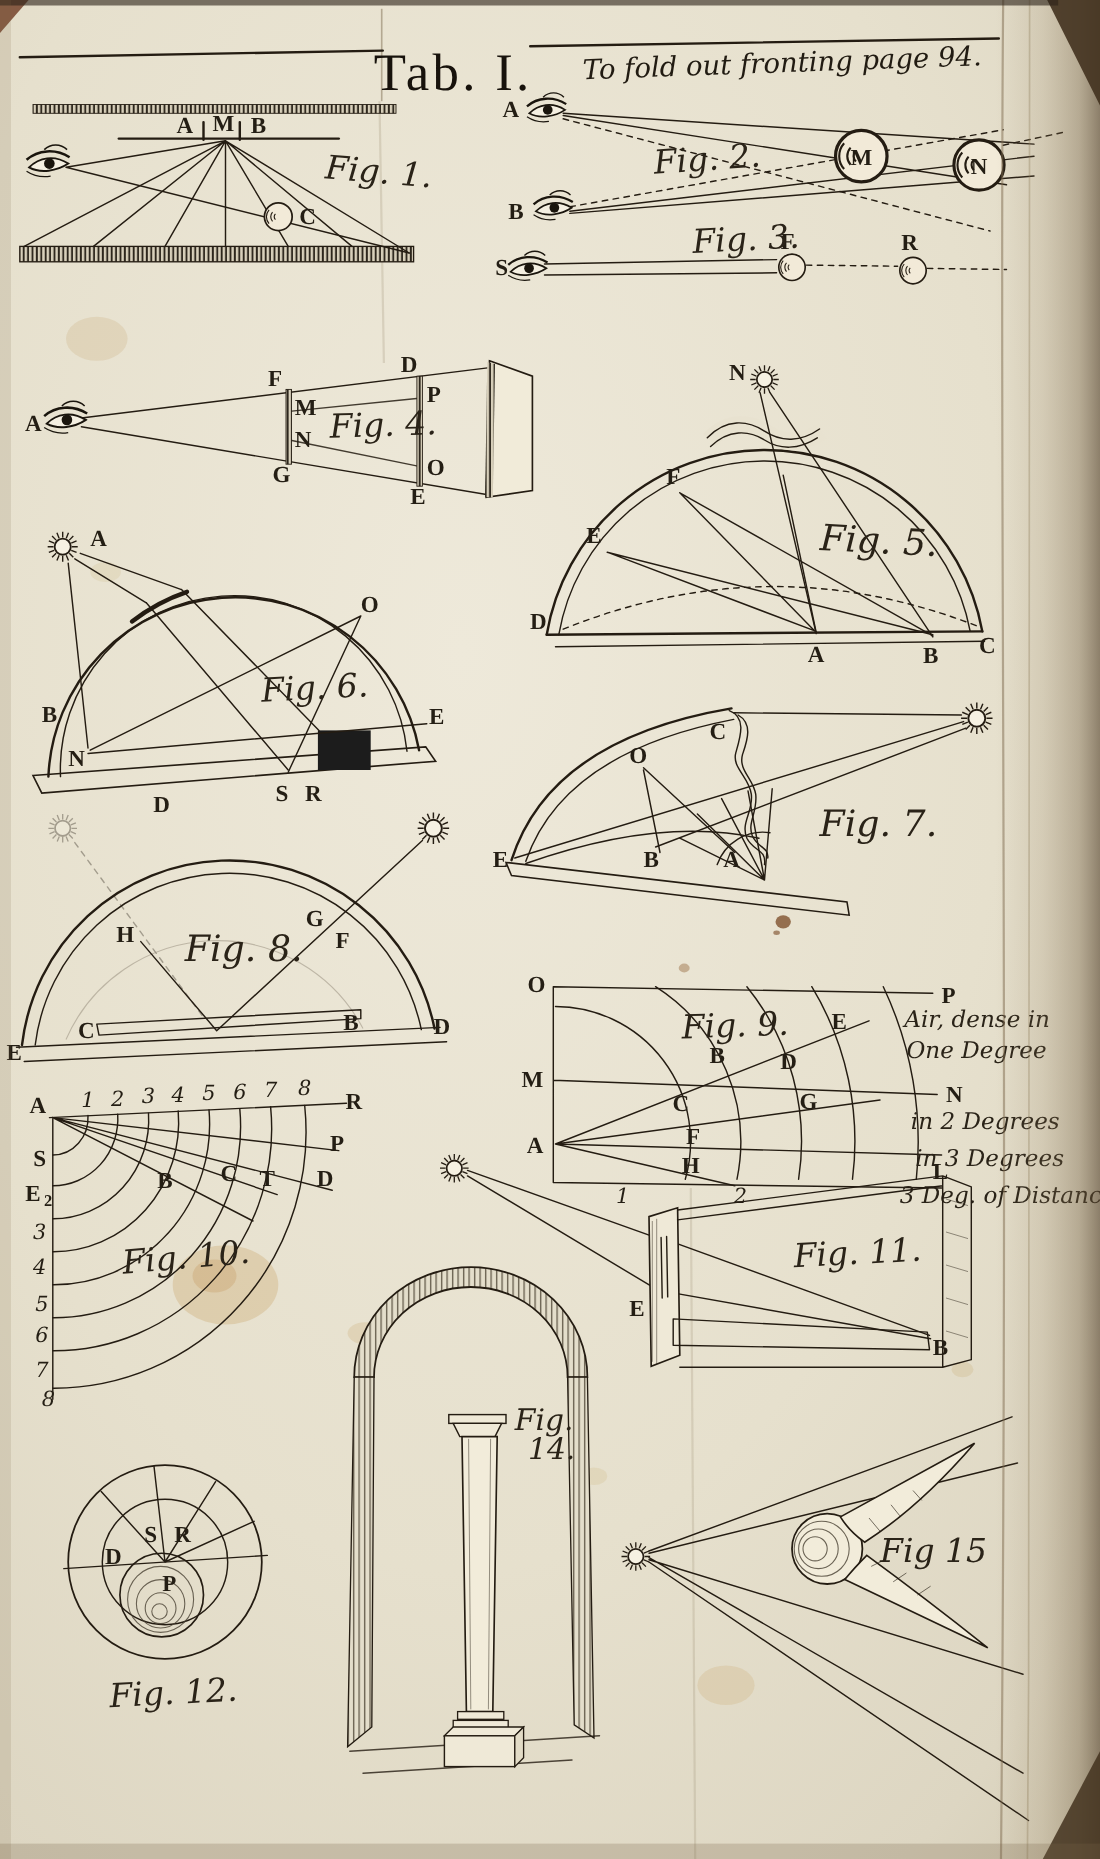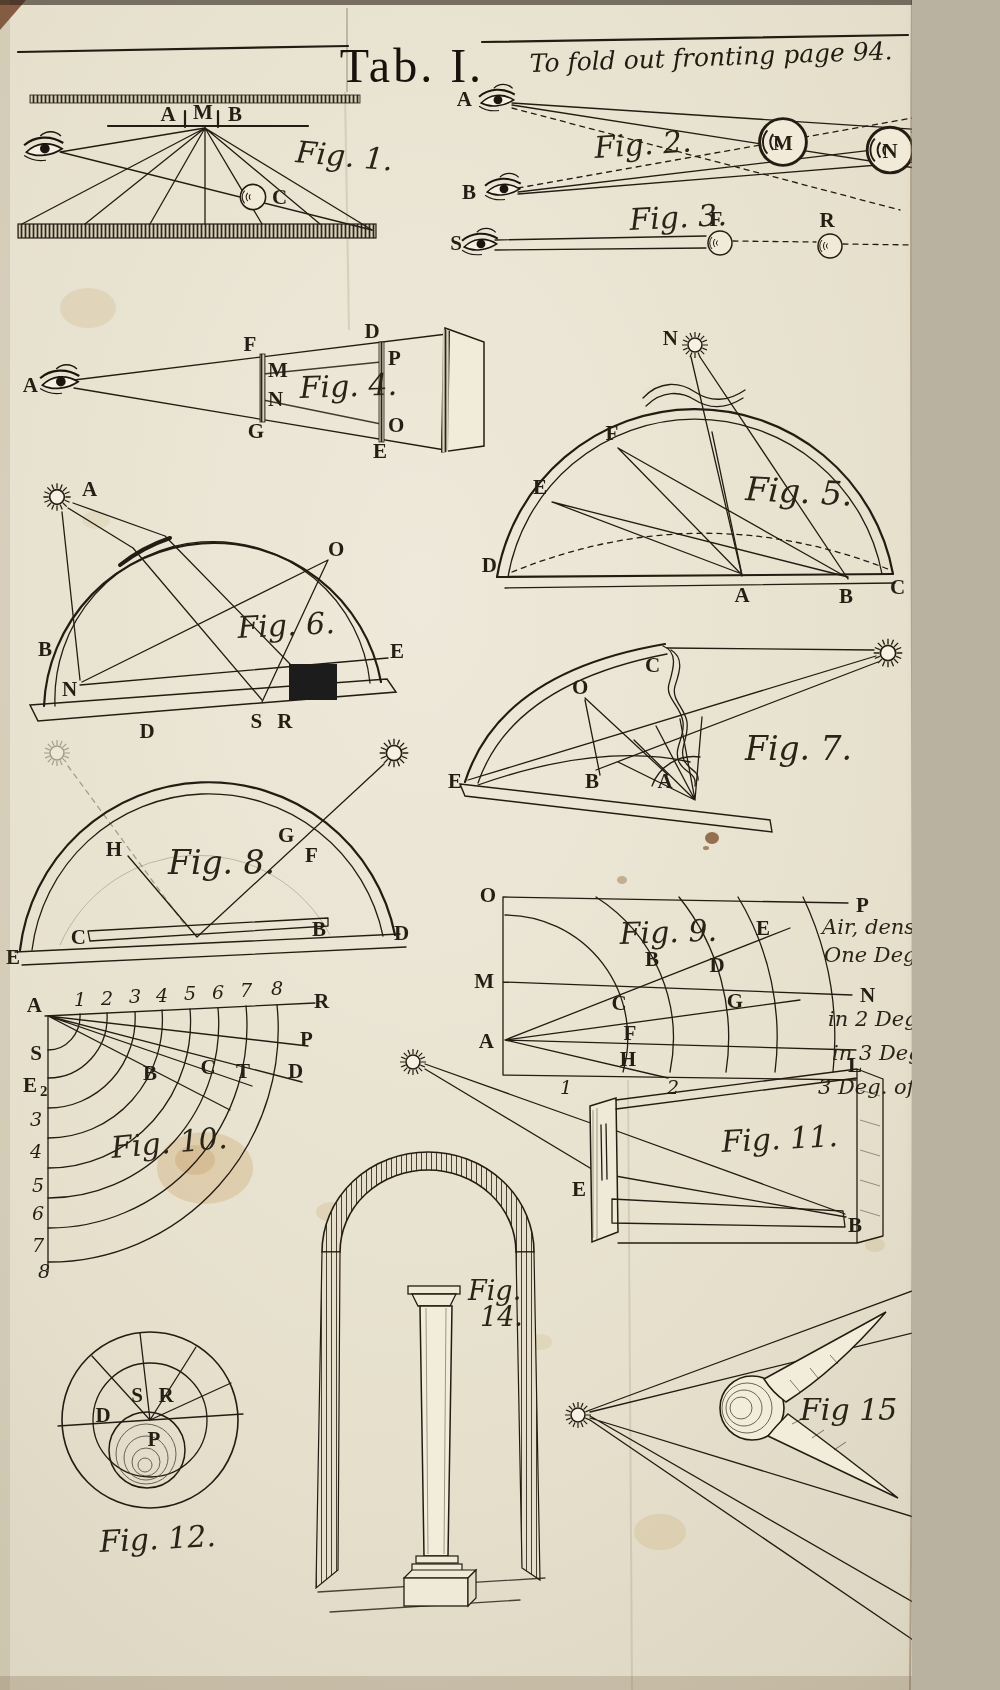--- a/index.html
+++ b/index.html
@@ -1,16 +1,16 @@
 <!DOCTYPE html>
 <html><head>
 <meta charset="utf-8">
 <style>
   html,body{margin:0;padding:0;background:#b9b2a0;}
-  #plate{position:relative;width:912px;height:1690px;overflow:hidden;}
+  #plate{position:relative;width:1000px;height:1690px;overflow:hidden;}
   svg{display:block;}
   .ln{stroke:#241c12;stroke-width:1.3;fill:none;stroke-linecap:round;}
   .ln2{stroke:#241c12;stroke-width:2.2;fill:none;stroke-linecap:round;}
   .thick{stroke-width:4;}
   .dash{stroke-dasharray:5 5;}
   .lbl{font-family:"Liberation Serif",serif;font-weight:bold;font-size:21px;fill:#241e14;}
   .lbl-sm{font-family:"Liberation Serif",serif;font-weight:bold;font-size:15px;fill:#241e14;}
   .cap{font-family:"DejaVu Serif",serif;font-style:italic;fill:#2a2318;font-size:30px;}
   .cap-lg{font-size:33px;}
   .script{font-family:"DejaVu Serif",serif;font-style:italic;fill:#2a2318;font-size:21px;}

